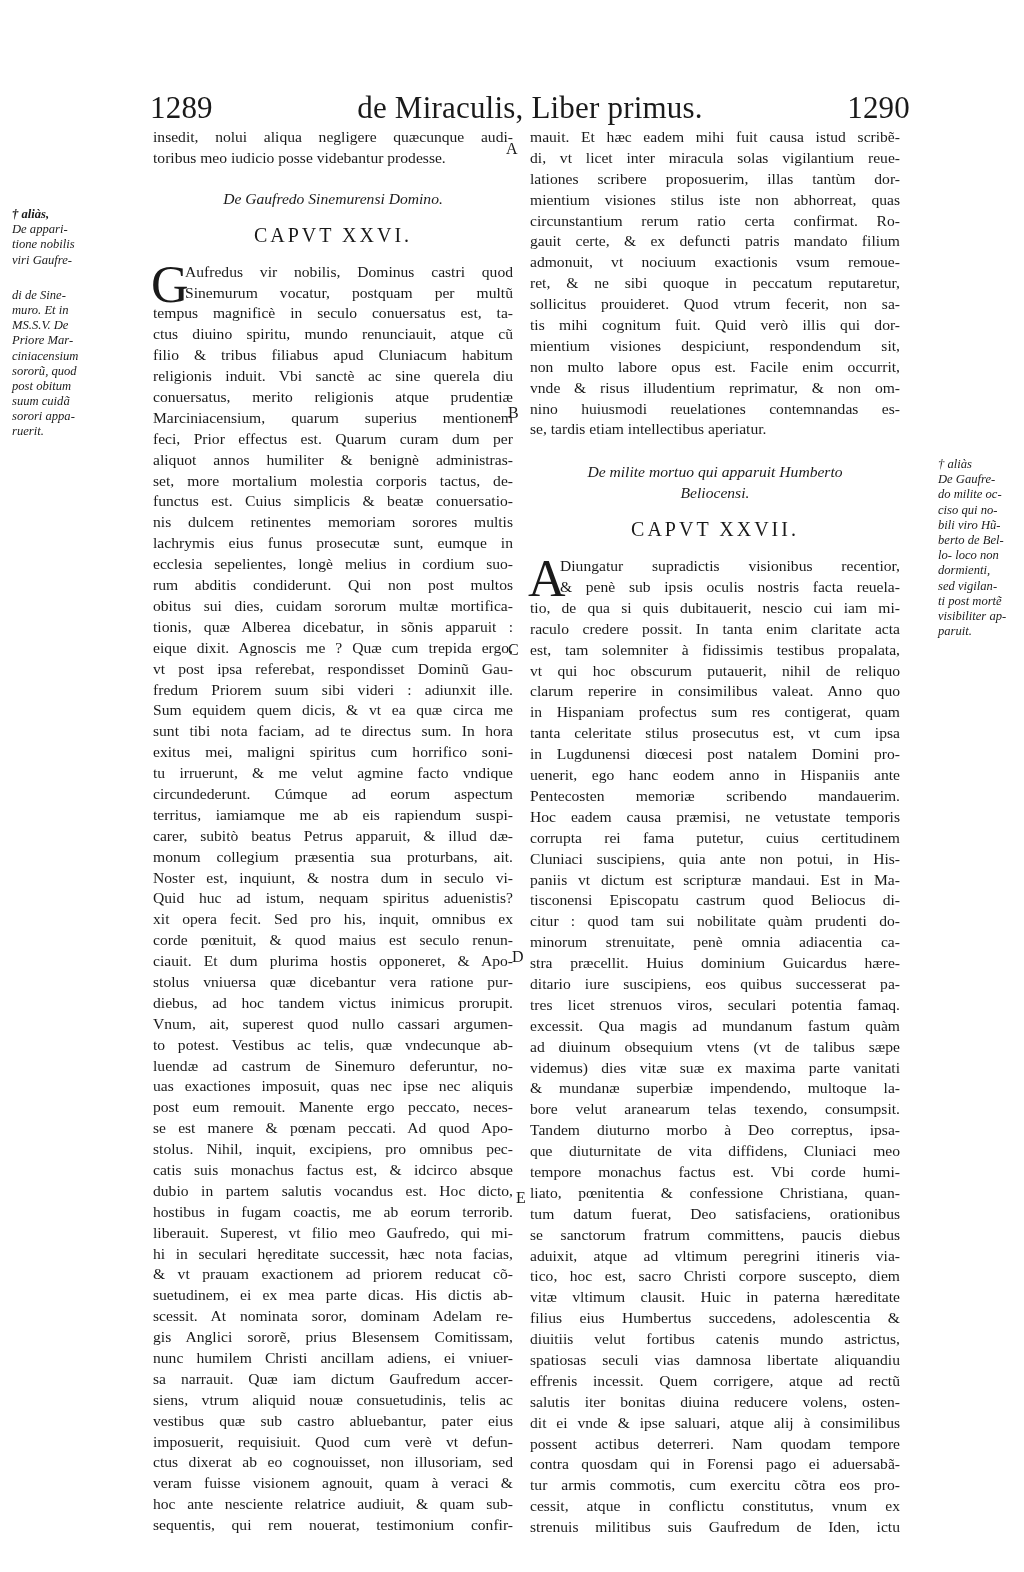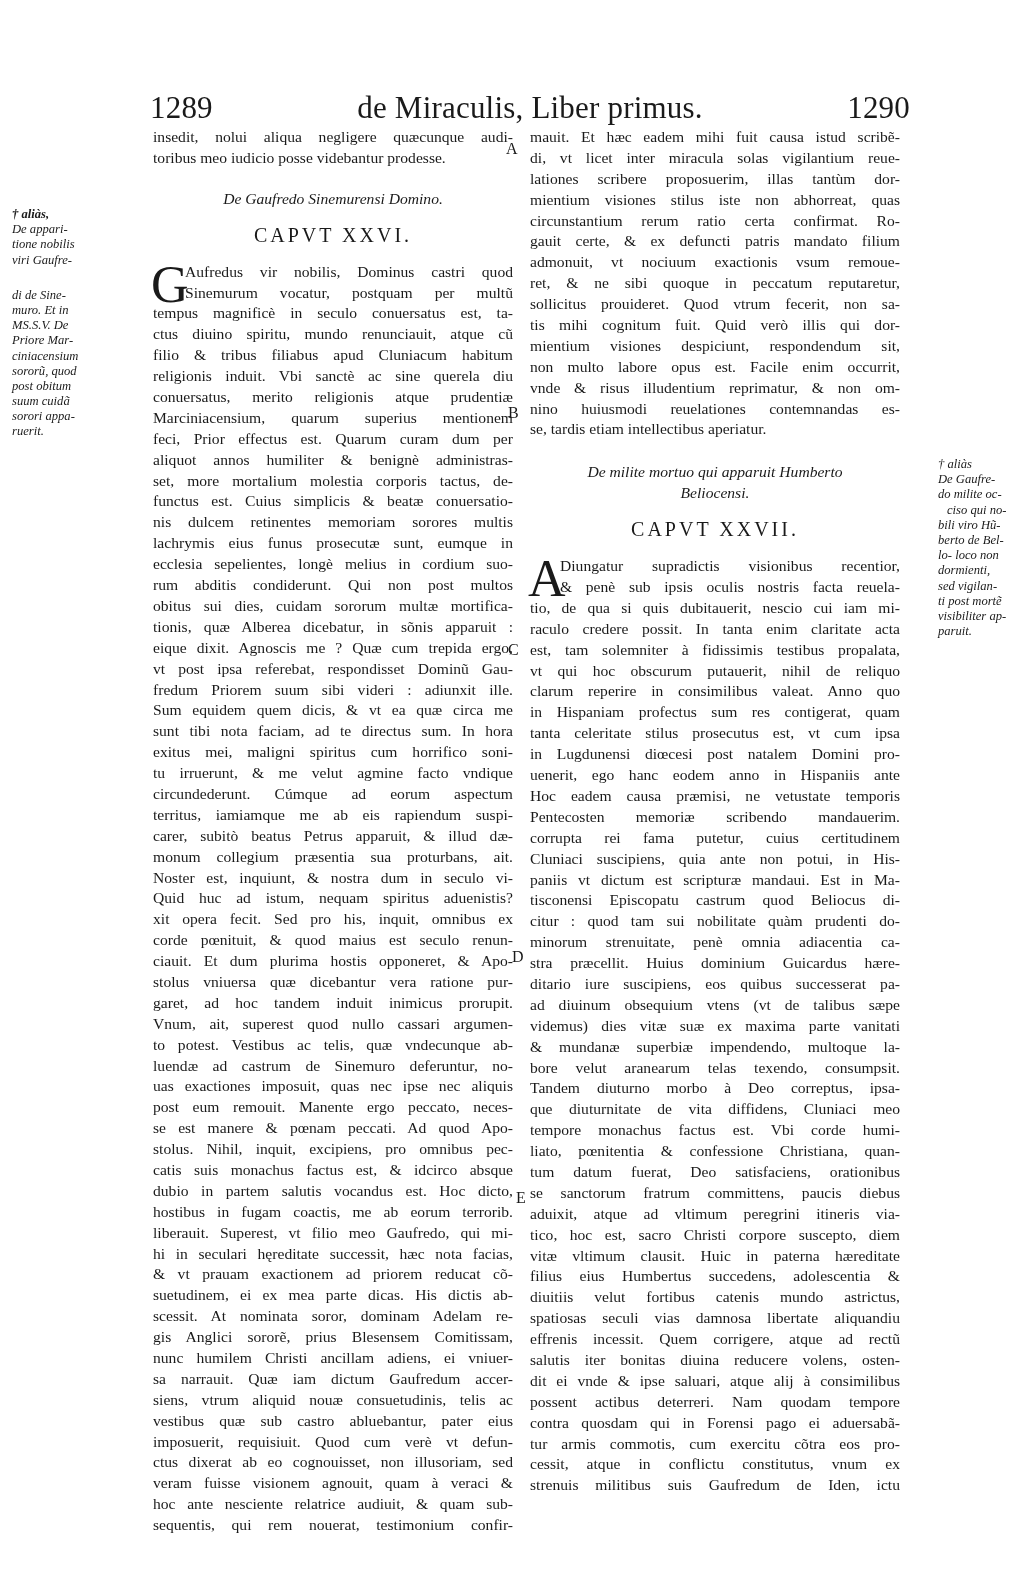--- a/index.html
+++ b/index.html
@@ -65,21 +65,21 @@
     <span class="line" style="text-align: left; text-align-last: left;">post obitum</span>
     <span class="line" style="text-align: left; text-align-last: left;">suum cuidã</span>
     <span class="line" style="text-align: left; text-align-last: left;">sorori appa-</span>
     <span class="line" style="text-align: left; text-align-last: left;">ruerit.</span>
   </div>
 
 <div class="margin-note" id="rmn" style="left:938px; top:457px; width:78px;">
     <span class="line" style="text-align: left; text-align-last: left;">† aliàs</span>
     <span class="line" style="text-align: left; text-align-last: left;">De Gaufre-</span>
     <span class="line" style="text-align: left; text-align-last: left;">do milite oc-</span>
-    <span class="line" style="text-align: center; text-align-last: left; margin-left: 9px;">ciso qui no-</span>
+    <span class="line" style="text-align: center; text-align-last: left;">ciso qui no-</span>
     <span class="line" style="text-align: left; text-align-last: left;">bili viro Hũ-</span>
     <span class="line" style="text-align: left; text-align-last: left;">berto de Bel-</span>
     <span class="line" style="text-align: left; text-align-last: left;">lo- loco non</span>
     <span class="line" style="text-align: left; text-align-last: left;">dormienti,</span>
     <span class="line" style="text-align: left; text-align-last: left;">sed vigilan-</span>
     <span class="line" style="text-align: left; text-align-last: left;">ti post mortẽ</span>
     <span class="line" style="text-align: left; text-align-last: left;">visibiliter ap-</span>
     <span class="line" style="text-align: center; text-align-last: left;">paruit.</span>
   </div>
 
@@ -130,21 +130,21 @@
         <span class="line">circundederunt. Cúmque ad eorum aspectum</span>
         <span class="line">territus, iamiamque me ab eis rapiendum suspi-</span>
         <span class="line">carer, subitò beatus Petrus apparuit, &amp; illud dæ-</span>
         <span class="line">monum collegium præsentia sua proturbans, ait.</span>
         <span class="line">Noster est, inquiunt, &amp; nostra dum in seculo vi-</span>
         <span class="line">Quid huc ad istum, nequam spiritus aduenistis?</span>
         <span class="line">xit opera fecit. Sed pro his, inquit, omnibus ex</span>
         <span class="line">corde pœnituit, &amp; quod maius est seculo renun-</span>
         <span class="line">ciauit. Et dum plurima hostis opponeret, &amp; Apo-</span>
         <span class="line">stolus vniuersa quæ dicebantur vera ratione pur-</span>
-        <span class="line">garet, ad hoc tandem induit inimicus prorupit.</span>
+        <span class="line">diebus, ad hoc tandem victus inimicus prorupit.</span>
         <span class="line">Vnum, ait, superest quod nullo cassari argumen-</span>
         <span class="line">to potest. Vestibus ac telis, quæ vndecunque ab-</span>
         <span class="line">luendæ ad castrum de Sinemuro deferuntur, no-</span>
         <span class="line">uas exactiones imposuit, quas nec ipse nec aliquis</span>
         <span class="line">post eum remouit. Manente ergo peccato, neces-</span>
         <span class="line">se est manere &amp; pœnam peccati. Ad quod Apo-</span>
         <span class="line">stolus. Nihil, inquit, excipiens, pro omnibus pec-</span>
         <span class="line">catis suis monachus factus est, &amp; idcirco absque</span>
         <span class="line">dubio in partem salutis vocandus est. Hoc dicto,</span>
         <span class="line">hostibus in fugam coactis, me ab eorum terrorib.</span>
@@ -200,30 +200,32 @@
         <span class="line" style="padding-left: 30px;">&amp; penè sub ipsis oculis nostris facta reuela-</span>
         <span class="line">tio, de qua si quis dubitauerit, nescio cui iam mi-</span>
         <span class="line">raculo credere possit. In tanta enim claritate acta</span>
         <span class="line">est, tam solemniter à fidissimis testibus propalata,</span>
         <span class="line">vt qui hoc obscurum putauerit, nihil de reliquo</span>
         <span class="line">clarum reperire in consimilibus valeat. Anno quo</span>
         <span class="line">in Hispaniam profectus sum res contigerat, quam</span>
         <span class="line">tanta celeritate stilus prosecutus est, vt cum ipsa</span>
         <span class="line">in Lugdunensi diœcesi post natalem Domini pro-</span>
         <span class="line">uenerit, ego hanc eodem anno in Hispaniis ante</span>
+        <span class="line">Pentecosten memoriæ scribendo mandauerim.</span>
         <span class="line">Hoc eadem causa præmisi, ne vetustate temporis</span>
-        <span class="line">Pentecosten memoriæ scribendo mandauerim.</span>
         <span class="line">corrupta rei fama putetur, cuius certitudinem</span>
         <span class="line">Cluniaci suscipiens, quia ante non potui, in His-</span>
         <span class="line">paniis vt dictum est scripturæ mandaui. Est in Ma-</span>
         <span class="line">tisconensi Episcopatu castrum quod Beliocus di-</span>
         <span class="line">citur : quod tam sui nobilitate quàm prudenti do-</span>
         <span class="line">minorum strenuitate, penè omnia adiacentia ca-</span>
         <span class="line">stra præcellit. Huius dominium Guicardus hære-</span>
         <span class="line">ditario iure suscipiens, eos quibus successerat pa-</span>
+        <span class="line">tres licet strenuos viros, seculari potentia famaq.</span>
+        <span class="line">excessit. Qua magis ad mundanum fastum quàm</span>
         <span class="line">ad diuinum obsequium vtens (vt de talibus sæpe</span>
         <span class="line">videmus) dies vitæ suæ ex maxima parte vanitati</span>
         <span class="line">&amp; mundanæ superbiæ impendendo, multoque la-</span>
         <span class="line">bore velut aranearum telas texendo, consumpsit.</span>
         <span class="line">Tandem diuturno morbo à Deo correptus, ipsa-</span>
         <span class="line">que diuturnitate de vita diffidens, Cluniaci meo</span>
         <span class="line">tempore monachus factus est. Vbi corde humi-</span>
         <span class="line">liato, pœnitentia &amp; confessione Christiana, quan-</span>
         <span class="line">tum datum fuerat, Deo satisfaciens, orationibus</span>
         <span class="line">se sanctorum fratrum committens, paucis diebus</span>

